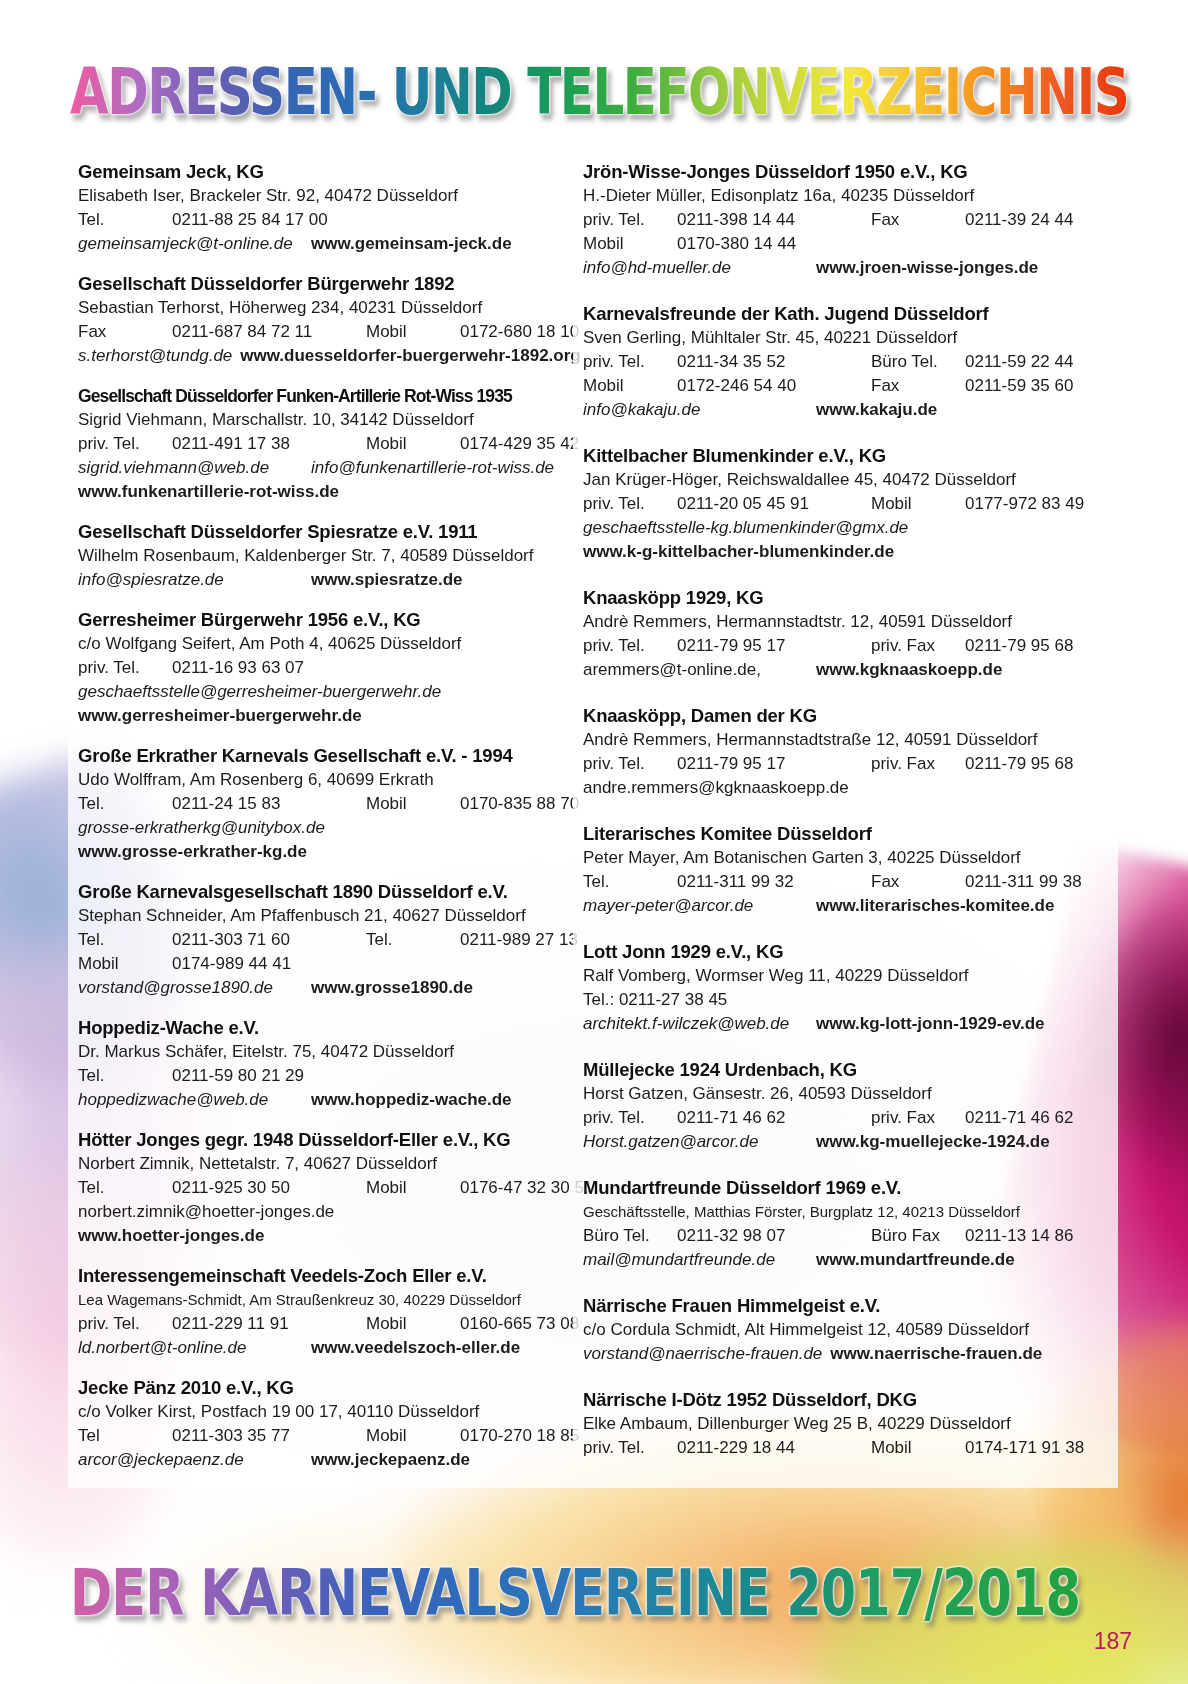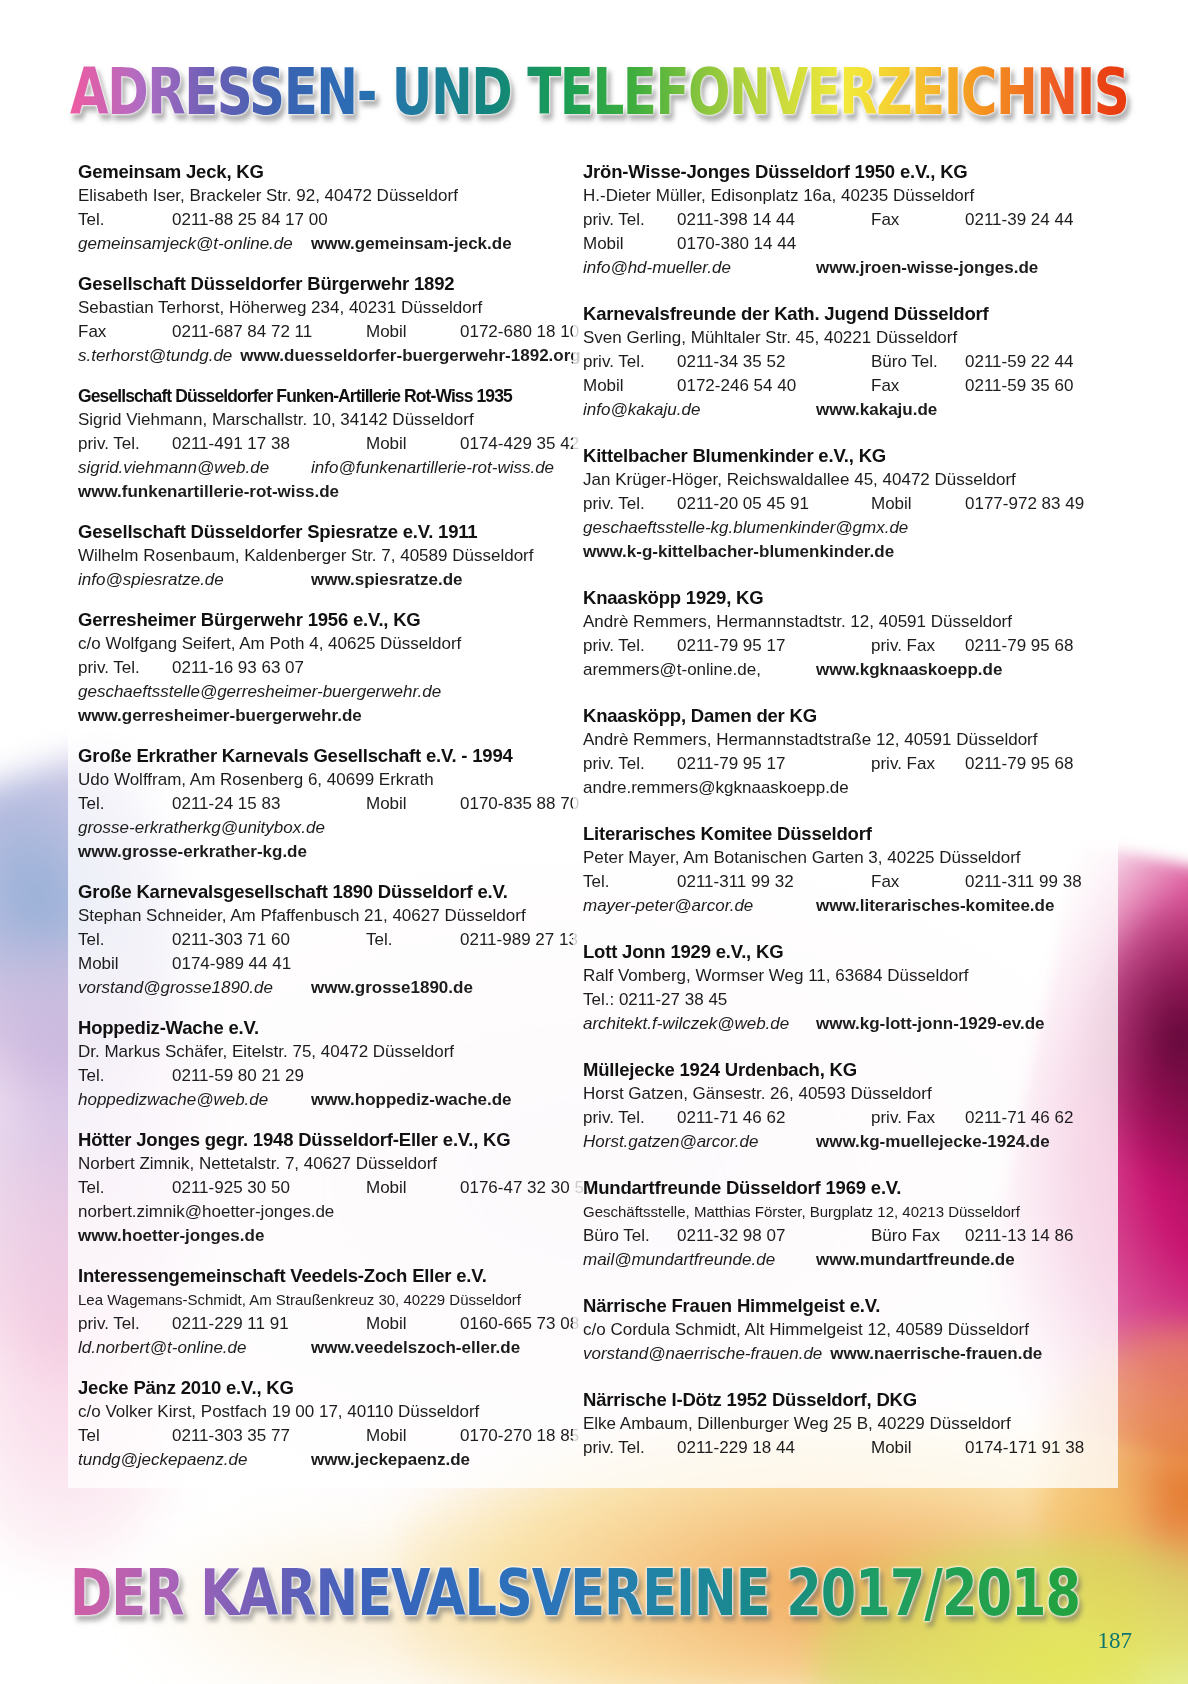--- a/index.html
+++ b/index.html
@@ -65,21 +65,21 @@
   .entry-name.cond{letter-spacing:-0.9px;font-size:17.5px;}
   .line{display:flex;gap:8px;font-size:17px;line-height:24px;white-space:nowrap;}
   .line.long{font-size:15px;}
   .seg{display:inline-block;}
   .seg.email{font-style:italic;}
   .seg.web{font-weight:bold;}
   .w-lab{flex:0 0 86px;}
   .w-val{flex:0 0 186px;}
   .w-email{flex:0 0 225px;}
 
-  .page-number{position:absolute;top:1628px;right:56px;z-index:3;font-size:23px;color:#0f766e;font-family:Liberation Serif, serif;}
+  .page-number{position:absolute;top:1628px;right:56px;z-index:3;font-size:23px;color:#be185d;}
 </style>
 </head>
 <body>
 
 <div class="page">
 
   <div class="smoke smoke-mid-haze"></div>
   <div class="smoke smoke-left-blue"></div>
   <div class="smoke smoke-left-purple"></div>
   <div class="smoke smoke-left-pink"></div>
@@ -262,21 +262,21 @@
           <div class="line">
             <span class="seg normal">c/o Volker Kirst, Postfach 19 00 17, 40110 Düsseldorf</span>
           </div>
           <div class="line">
             <span class="seg label w-lab">Tel</span>
             <span class="seg normal w-val">0211-303 35 77</span>
             <span class="seg label w-lab">Mobil</span>
             <span class="seg normal">0170-270 18 85</span>
           </div>
           <div class="line">
-            <span class="seg email w-email">tundg@jeckepaenz.de</span>
+            <span class="seg email w-email">arcor@jeckepaenz.de</span>
             <span class="seg web">www.jeckepaenz.de</span>
           </div>
         </div>
       </div>
     <div class="col col-right" id="colRight">
         <div class="entry">
           <div class="entry-name">Jrön-Wisse-Jonges Düsseldorf 1950 e.V., KG</div>
           <div class="line">
             <span class="seg normal">H.-Dieter Müller, Edisonplatz 16a, 40235 Düsseldorf</span>
           </div>
@@ -378,21 +378,21 @@
             <span class="seg normal">0211-311 99 38</span>
           </div>
           <div class="line">
             <span class="seg email w-email">mayer-peter@arcor.de</span>
             <span class="seg web">www.literarisches-komitee.de</span>
           </div>
         </div>
         <div class="entry">
           <div class="entry-name">Lott Jonn 1929 e.V., KG</div>
           <div class="line">
-            <span class="seg normal">Ralf Vomberg, Wormser Weg 11, 63684 Düsseldorf</span>
+            <span class="seg normal">Ralf Vomberg, Wormser Weg 11, 40229 Düsseldorf</span>
           </div>
           <div class="line">
             <span class="seg normal">Tel.: 0211-27 38 45</span>
           </div>
           <div class="line">
             <span class="seg email w-email">architekt.f-wilczek@web.de</span>
             <span class="seg web">www.kg-lott-jonn-1929-ev.de</span>
           </div>
         </div>
         <div class="entry">

